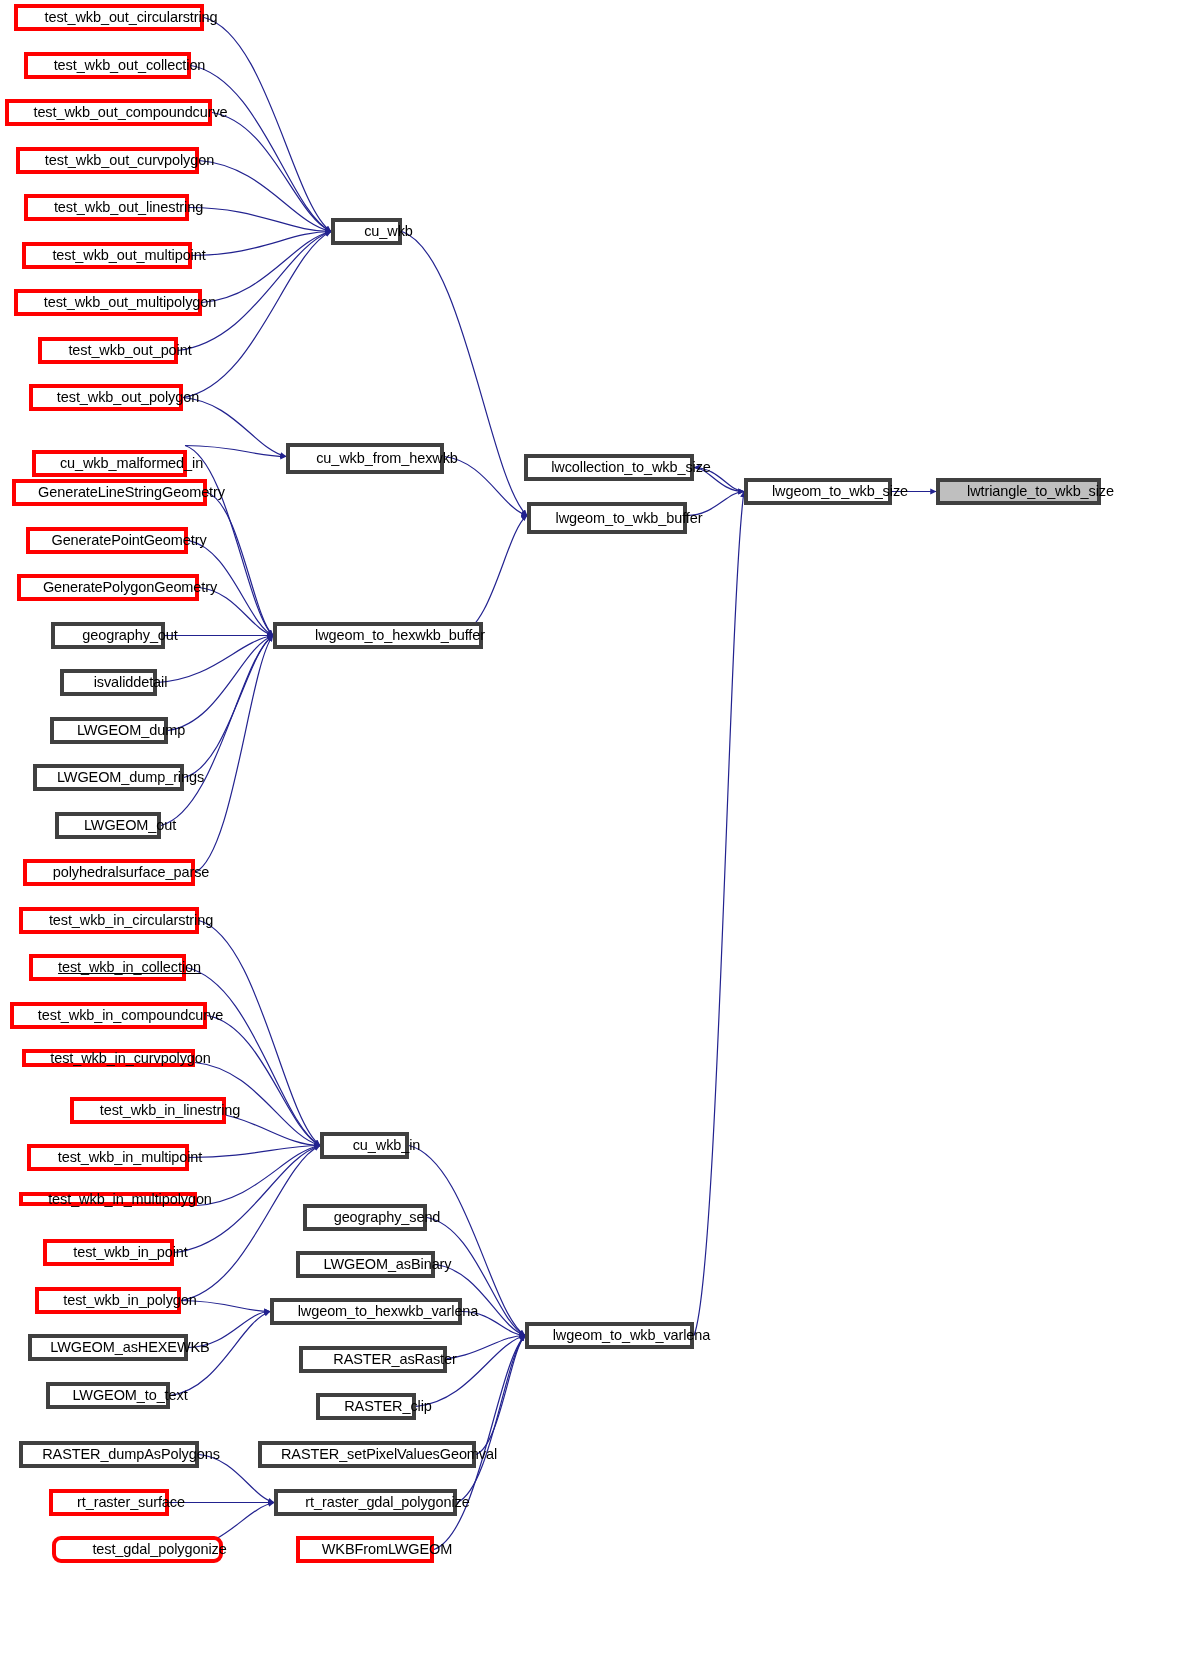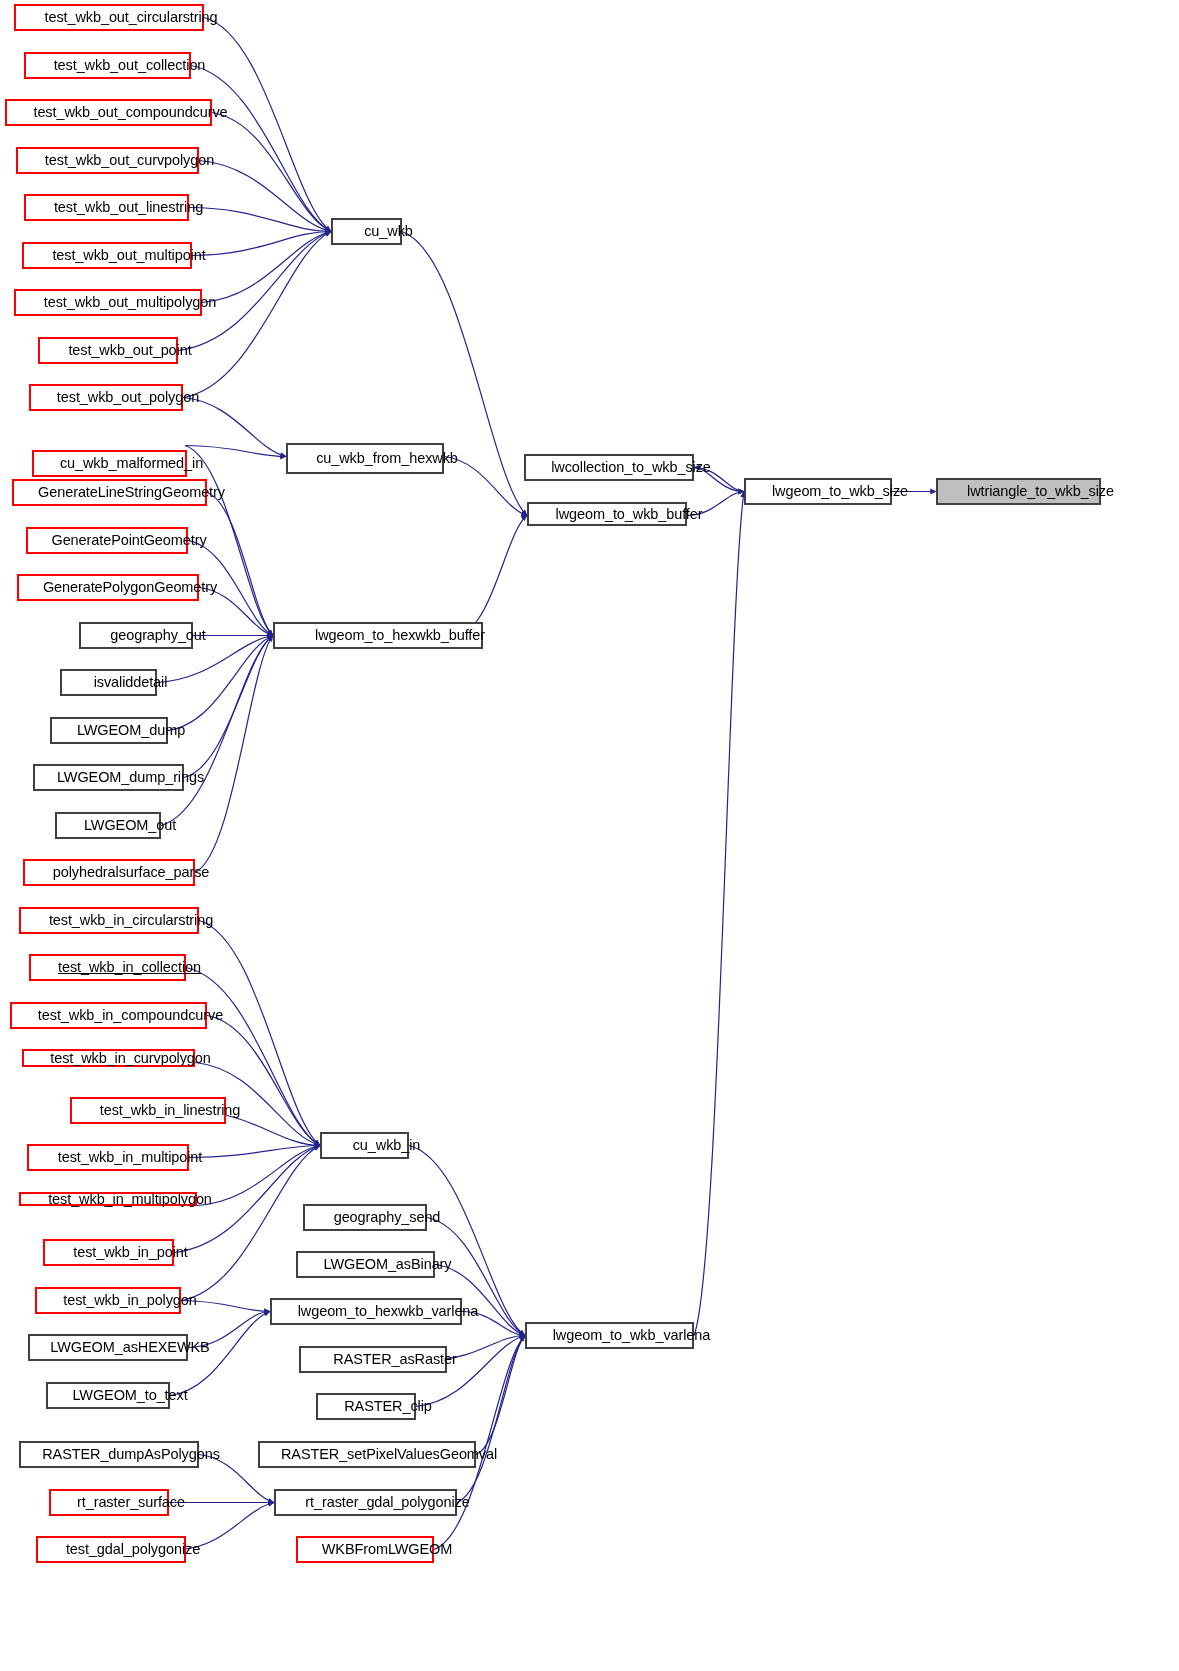--- a/index.html
+++ b/index.html
@@ -27,21 +27,21 @@
   .node {
     position: absolute;
     box-sizing: border-box;
     display: flex;
     align-items: center;
     justify-content: center;
     font-size: 14.5px;
     line-height: 1;
     color: #000000;
     background: #ffffff;
-    border: 2px solid #fca5a5;
+    border: 4px solid #fca5a5;
     white-space: nowrap;
     letter-spacing: -0.1px;
     z-index: 2;
     cursor: pointer;
     padding-left: 44px;
   }
   .node.red {
     border-color: #ff0000;
   }
   .node.gray {
@@ -151,21 +151,21 @@
       </div>
       <div class="node red" style="left: 12px; top: 479px; width: 195px; height: 27px;">
         <span>GenerateLineStringGeometry</span>
       </div>
       <div class="node red" style="left: 26px; top: 527px; width: 162px; height: 27px;">
         <span>GeneratePointGeometry</span>
       </div>
       <div class="node red" style="left: 17px; top: 574px; width: 182px; height: 27px;">
         <span>GeneratePolygonGeometry</span>
       </div>
-      <div class="node dark" style="left: 51px; top: 622px; width: 114px; height: 27px; margin-left: 28px;">
+      <div class="node dark" style="left: 51px; top: 622px; width: 114px; height: 27px;">
         <span>geography_out</span>
       </div>
       <div class="node dark" style="left: 60px; top: 669px; width: 97px; height: 27px;">
         <span>isvaliddetail</span>
       </div>
       <div class="node dark" style="left: 50px; top: 717px; width: 118px; height: 27px;">
         <span>LWGEOM_dump</span>
       </div>
       <div class="node dark" style="left: 33px; top: 764px; width: 151px; height: 27px;">
         <span>LWGEOM_dump_rings</span>
@@ -208,21 +208,21 @@
       </div>
       <div class="node dark" style="left: 46px; top: 1382px; width: 124px; height: 27px;">
         <span>LWGEOM_to_text</span>
       </div>
       <div class="node dark" style="left: 19px; top: 1441px; width: 180px; height: 27px;">
         <span>RASTER_dumpAsPolygons</span>
       </div>
       <div class="node red" style="left: 49px; top: 1489px; width: 120px; height: 27px;">
         <span>rt_raster_surface</span>
       </div>
-      <div class="node red" style="left: 36px; top: 1536px; width: 150px; height: 27px;">
+      <div class="node red" style="left: 52px; top: 1536px; width: 171px; height: 27px; border-radius: 9px;">
         <span>test_gdal_polygonize</span>
       </div>
       <div class="node dark" style="left: 331px; top: 218px; width: 71px; height: 27px;">
         <span>cu_wkb</span>
       </div>
       <div class="node dark" style="left: 286px; top: 443px; width: 158px; height: 31px;">
         <span>cu_wkb_from_hexwkb</span>
       </div>
       <div class="node dark" style="left: 273px; top: 622px; width: 210px; height: 27px;">
         <span>lwgeom_to_hexwkb_buffer</span>
@@ -250,21 +250,21 @@
       </div>
       <div class="node dark" style="left: 274px; top: 1489px; width: 183px; height: 27px;">
         <span>rt_raster_gdal_polygonize</span>
       </div>
       <div class="node red" style="left: 296px; top: 1536px; width: 138px; height: 27px;">
         <span>WKBFromLWGEOM</span>
       </div>
       <div class="node dark" style="left: 524px; top: 454px; width: 170px; height: 27px;">
         <span>lwcollection_to_wkb_size</span>
       </div>
-      <div class="node dark" style="left: 527px; top: 502px; width: 160px; height: 24px;">
+      <div class="node dark" style="left: 527px; top: 502px; width: 160px; height: 32px;">
         <span>lwgeom_to_wkb_buffer</span>
       </div>
       <div class="node dark" style="left: 525px; top: 1322px; width: 169px; height: 27px;">
         <span>lwgeom_to_wkb_varlena</span>
       </div>
       <div class="node dark" style="left: 744px; top: 478px; width: 148px; height: 27px;">
         <span>lwgeom_to_wkb_size</span>
       </div>
       <div class="node gray" style="left: 936px; top: 478px; width: 165px; height: 27px;">
         <span>lwtriangle_to_wkb_size</span>

